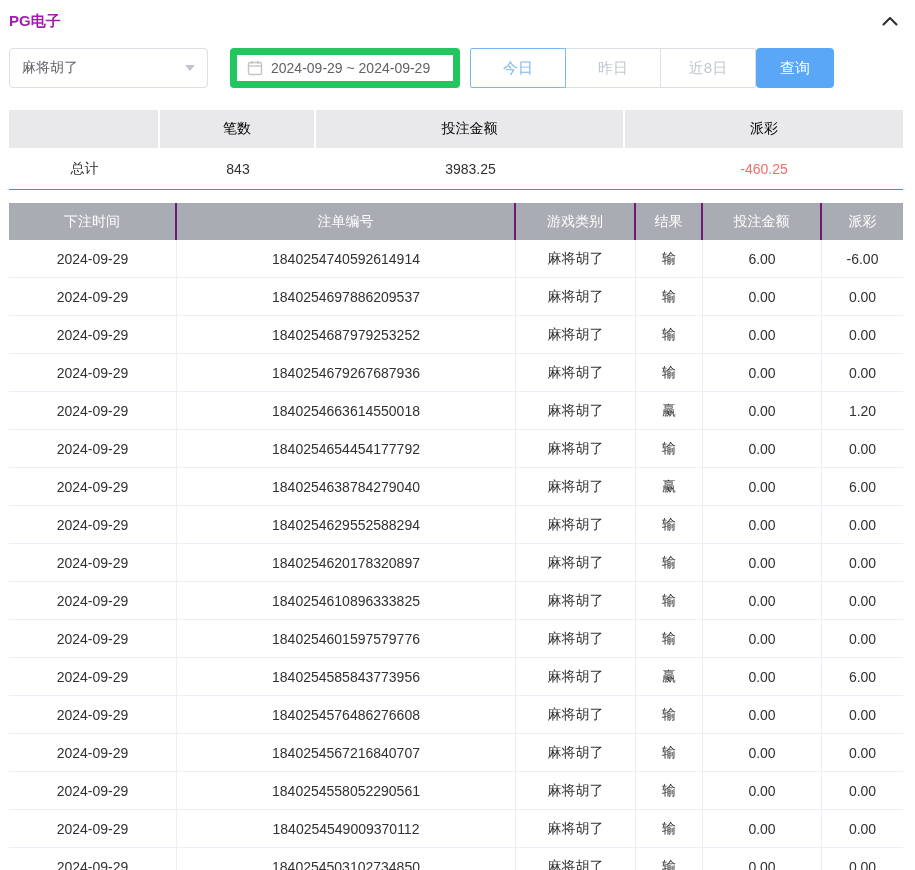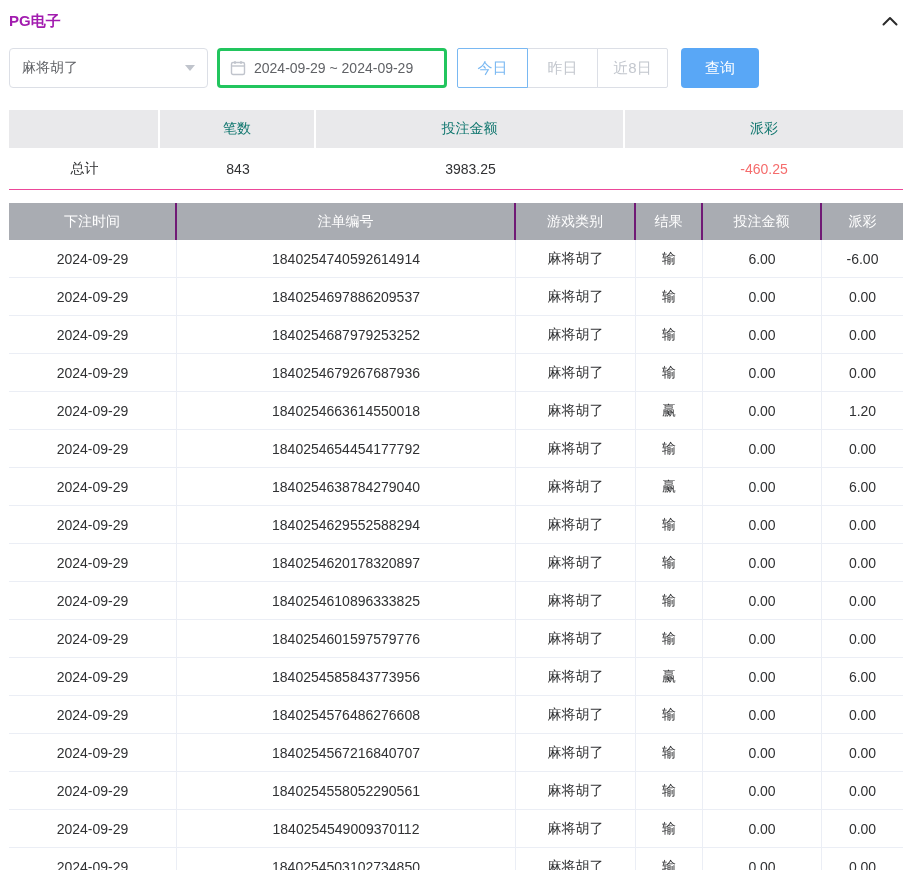--- a/index.html
+++ b/index.html
@@ -22,44 +22,44 @@
   .select-box {
     width: 199px; height: 40px; border: 1px solid #dcdfe6; border-radius: 4px;
     display: flex; align-items: center; justify-content: space-between;
     padding: 0 12px; color: #606266; cursor: pointer; background: #fff;
   }
   .caret-down {
     width: 0; height: 0; border-left: 5px solid transparent; border-right: 5px solid transparent;
     border-top: 6px solid #c0c4cc;
   }
   .date-box {
-    width: 230px; height: 40px; border: 3px solid #22c55e; border-radius: 4px;
+    width: 230px; height: 40px; border: 7px solid #22c55e; border-radius: 4px;
     display: flex; align-items: center; gap: 8px; padding: 0 10px;
-    margin-left: 9px; color: #606266; cursor: pointer; background: #fff;
+    margin-left: 22px; color: #606266; cursor: pointer; background: #fff;
   }
   .btn-group { display: flex; margin-left: 10px; }
   .qbtn {
-    height: 40px; width: 71px; background: #fff; border: 1px solid #dcdfe6;
+    height: 40px; width: 96px; background: #fff; border: 1px solid #dcdfe6;
     color: #c3c7ce; font-size: 15px; cursor: pointer; margin-left: -1px;
     font-family: inherit;
   }
   .qbtn:first-child { margin-left: 0; border-radius: 2px 0 0 2px; }
   .qbtn:last-child { border-radius: 0 2px 2px 0; }
   .qbtn.active { border-color: var(--active-tab-blue, #79b8f2); color: var(--active-tab-blue, #79b8f2); position: relative; z-index: 1; }
   .search-btn {
-    margin-left: 13px; width: 78px; height: 40px; border: none; border-radius: 4px;
+    width: 78px; height: 40px; border: none; border-radius: 4px;
     background: var(--accent-blue, #59a7f6); color: #fff; font-size: 15px; cursor: pointer;
     font-family: inherit;
   }
 
   
   table { border-collapse: separate; border-spacing: 0; table-layout: fixed; width: 894px; }
 
   .summary-table th {
-    background: var(--subheader-gray, #e9e9eb); color: #0f766e; font-weight: normal;
+    background: var(--subheader-gray, #e9e9eb); color: #000000; font-weight: normal;
     height: 38px; text-align: center; border-right: 2px solid #fff;
   }
   .summary-table th:last-child { border-right: none; }
   .summary-table td {
     height: 42px; text-align: center; border-bottom: 1px solid #ec4899; background: #fff;
   }
 
   .records-table { margin-top: 13px; }
   .records-table th {
     background: var(--header-gray, #a9acb2); color: #fff; font-weight: normal;

